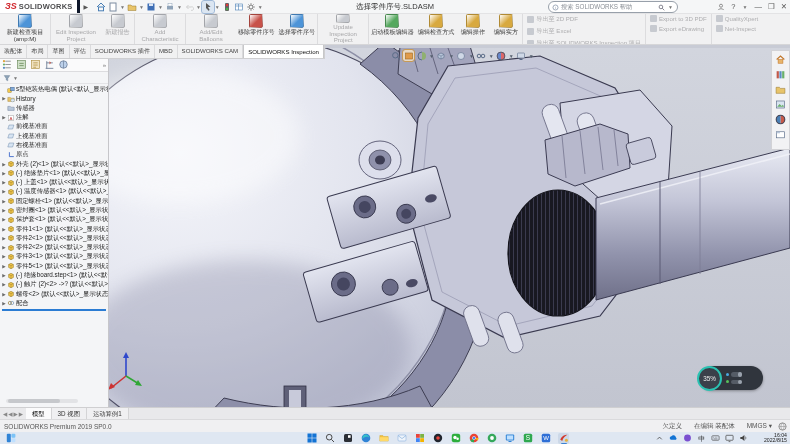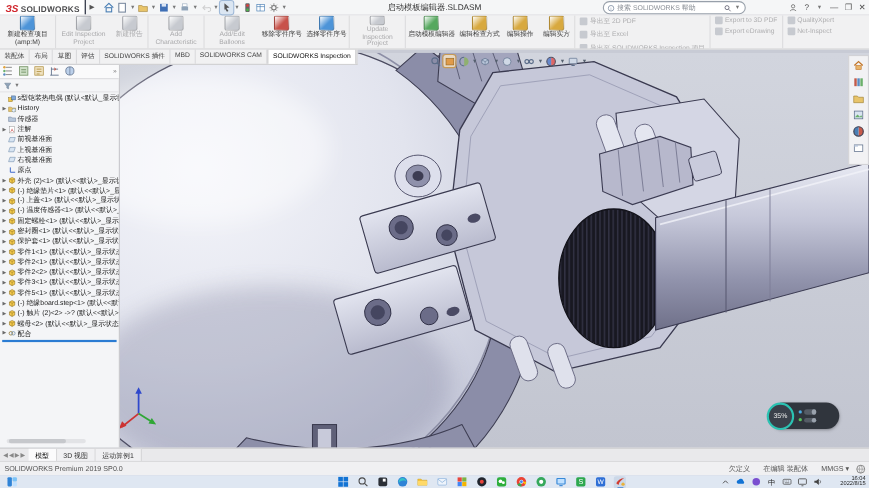--- a/index.html
+++ b/index.html
@@ -3,21 +3,21 @@
 <meta charset="utf-8">
 <style>
   html,body{margin:0;padding:0;background:#888}
   .app{position:relative;width:790px;height:444px;overflow:hidden;background:#c8cbd5;
        font-family:"Liberation Sans","DejaVu Sans",sans-serif;-webkit-font-smoothing:antialiased;cursor:default}
   svg{display:block}
 
   
   .titlebar{position:absolute;left:0;top:0;width:790px;height:13px;background:#f5f6f7;
             border-bottom:1px solid #e3e3e5;display:flex;align-items:center;z-index:40}
-  .logo{display:flex;align-items:flex-end;gap:2px;padding:0 5px;height:100%;background:#fff;border-right:1px solid #0f172a}
+  .logo{display:flex;align-items:center;gap:2px;padding:0 5px;height:100%;background:#fff;border-right:3px solid #0f172a}
   .logo .ds{color:#d1272e;font-weight:bold;font-style:italic;font-size:9px;line-height:1}
   .logo .sw{font-size:7.5px;font-weight:bold;color:#4d4d4f;letter-spacing:.2px}
   .flyout{font-size:6px;color:#555;padding:0 3px}
   .qa{display:flex;align-items:center;margin-left:4px}
   .qicon{width:12px;height:12px;display:flex;align-items:center;justify-content:center;border-radius:2px}
   .qicon.pressed{background:#dbe6f2;outline:1px solid #9fb9d8}
   .qicon svg{width:10px;height:10px}
   .caret{font-size:5px;color:#777;margin:0 1px}
   .doc-title{position:absolute;left:50%;transform:translateX(-50%);top:2px;font-size:7.5px;color:#333;white-space:nowrap}
   .search{position:absolute;right:112px;top:1px;width:122px;height:10px;border:1px solid #98a0aa;border-radius:6px;
@@ -406,21 +406,21 @@
           </svg>
         </span>
         <span class="qicon">
           <svg viewBox="0 0 10 10">
             <circle cx="5" cy="5" r="2" fill="none" stroke="#777"></circle>
             <path d="M5 1v1.5M5 7.5V9M1 5h1.5M7.5 5H9M2.3 2.3l1 1M6.7 6.7l1 1M7.7 2.3l-1 1M3.3 6.7l-1 1" stroke="#777" stroke-width="0.7"></path>
           </svg>
         </span>
         <span class="caret">▼</span>
       </div>
-    <div class="doc-title">启动模板编辑器.SLDASM</div>
+    <div class="doc-title">选择零件序号.SLDASM</div>
     <div class="search">
       <svg viewBox="0 0 10 10">
           <circle cx="5" cy="5" r="3.6" fill="none" stroke="#7a8aa0"></circle>
           <text x="5" y="7" font-size="5.5" text-anchor="middle" fill="#7a8aa0">i</text>
         </svg>
       <span>搜索 SOLIDWORKS 帮助</span>
       <svg class="mag" viewBox="0 0 10 10">
           <circle cx="4.2" cy="4.2" r="2.6" fill="none" stroke="#556"></circle>
           <path d="M6.2 6.2 9 9" stroke="#556"></path>
         </svg>

